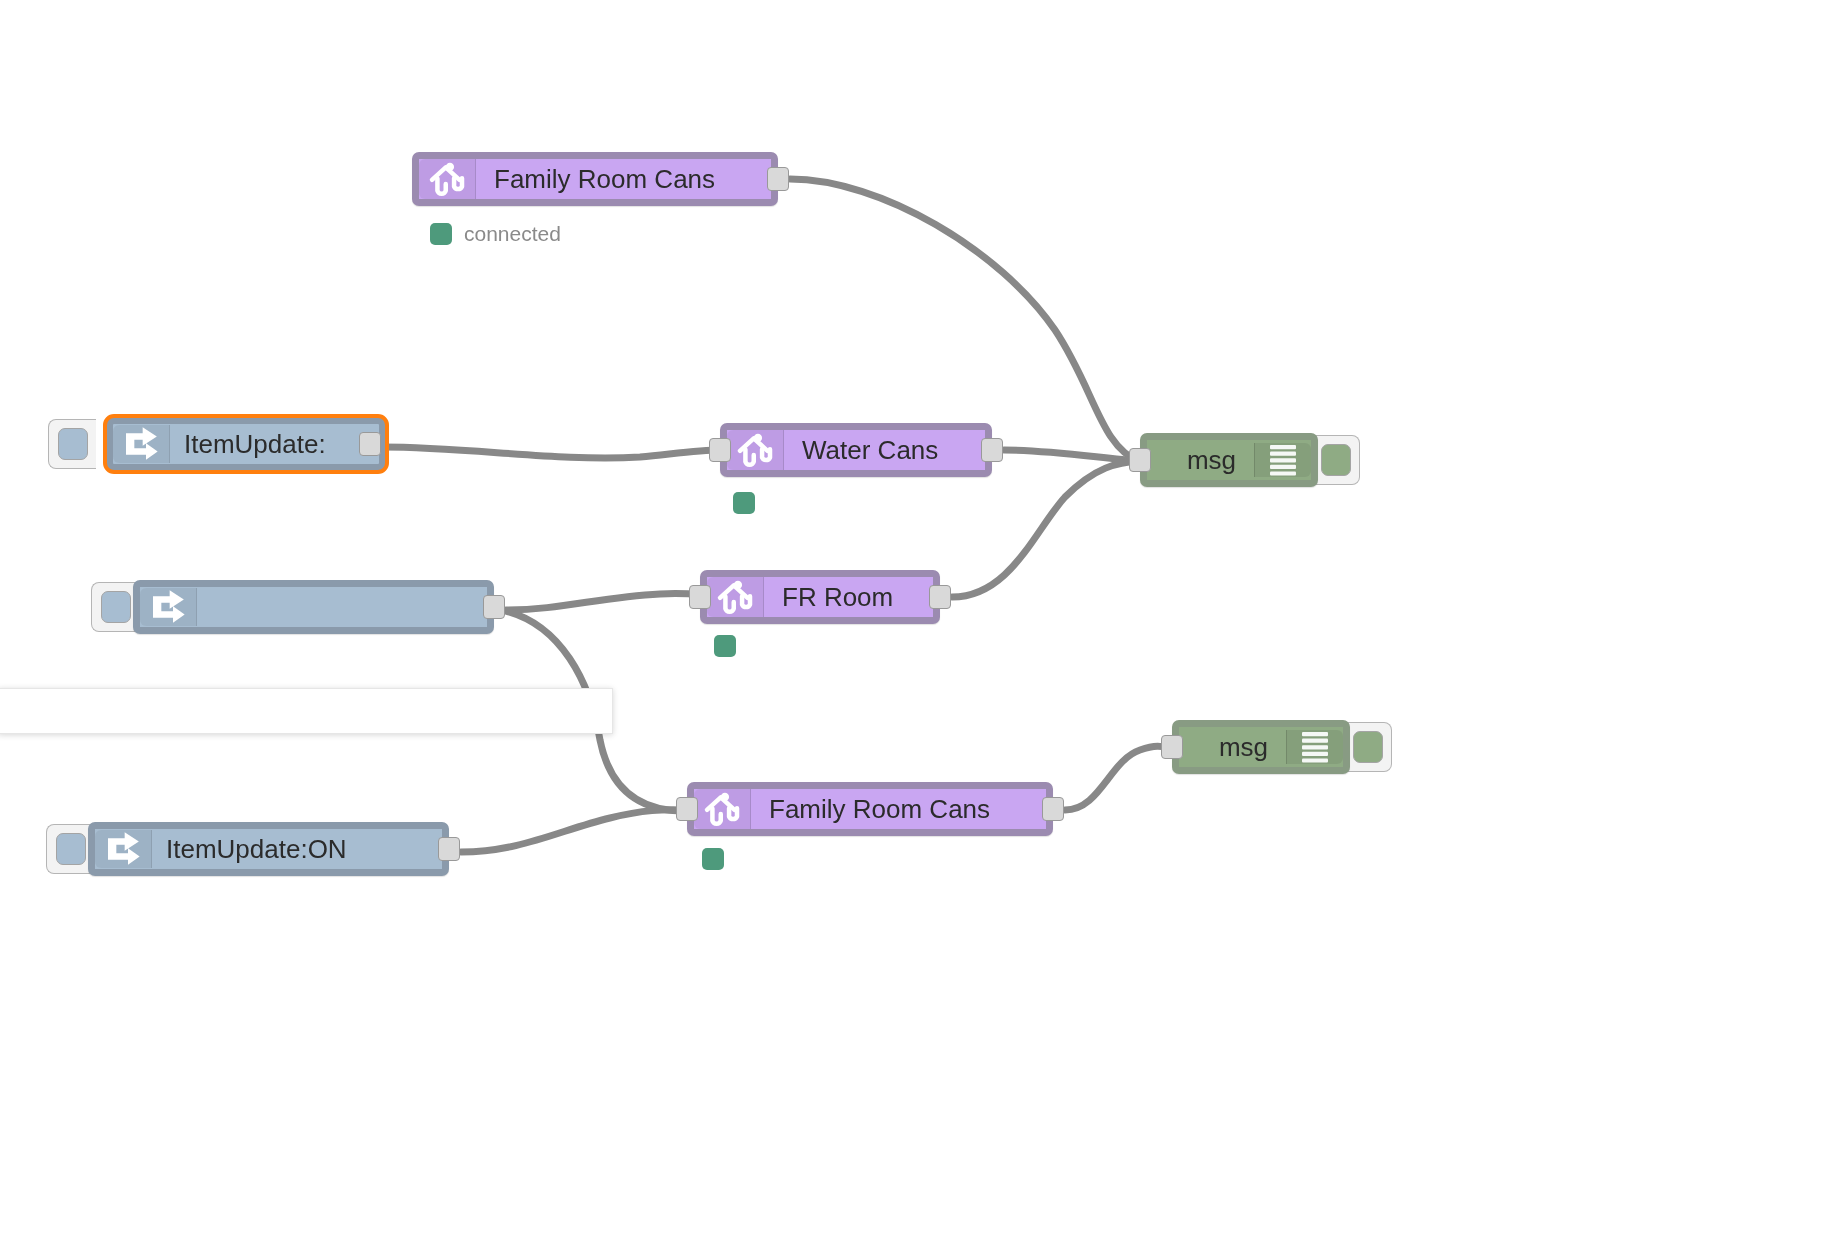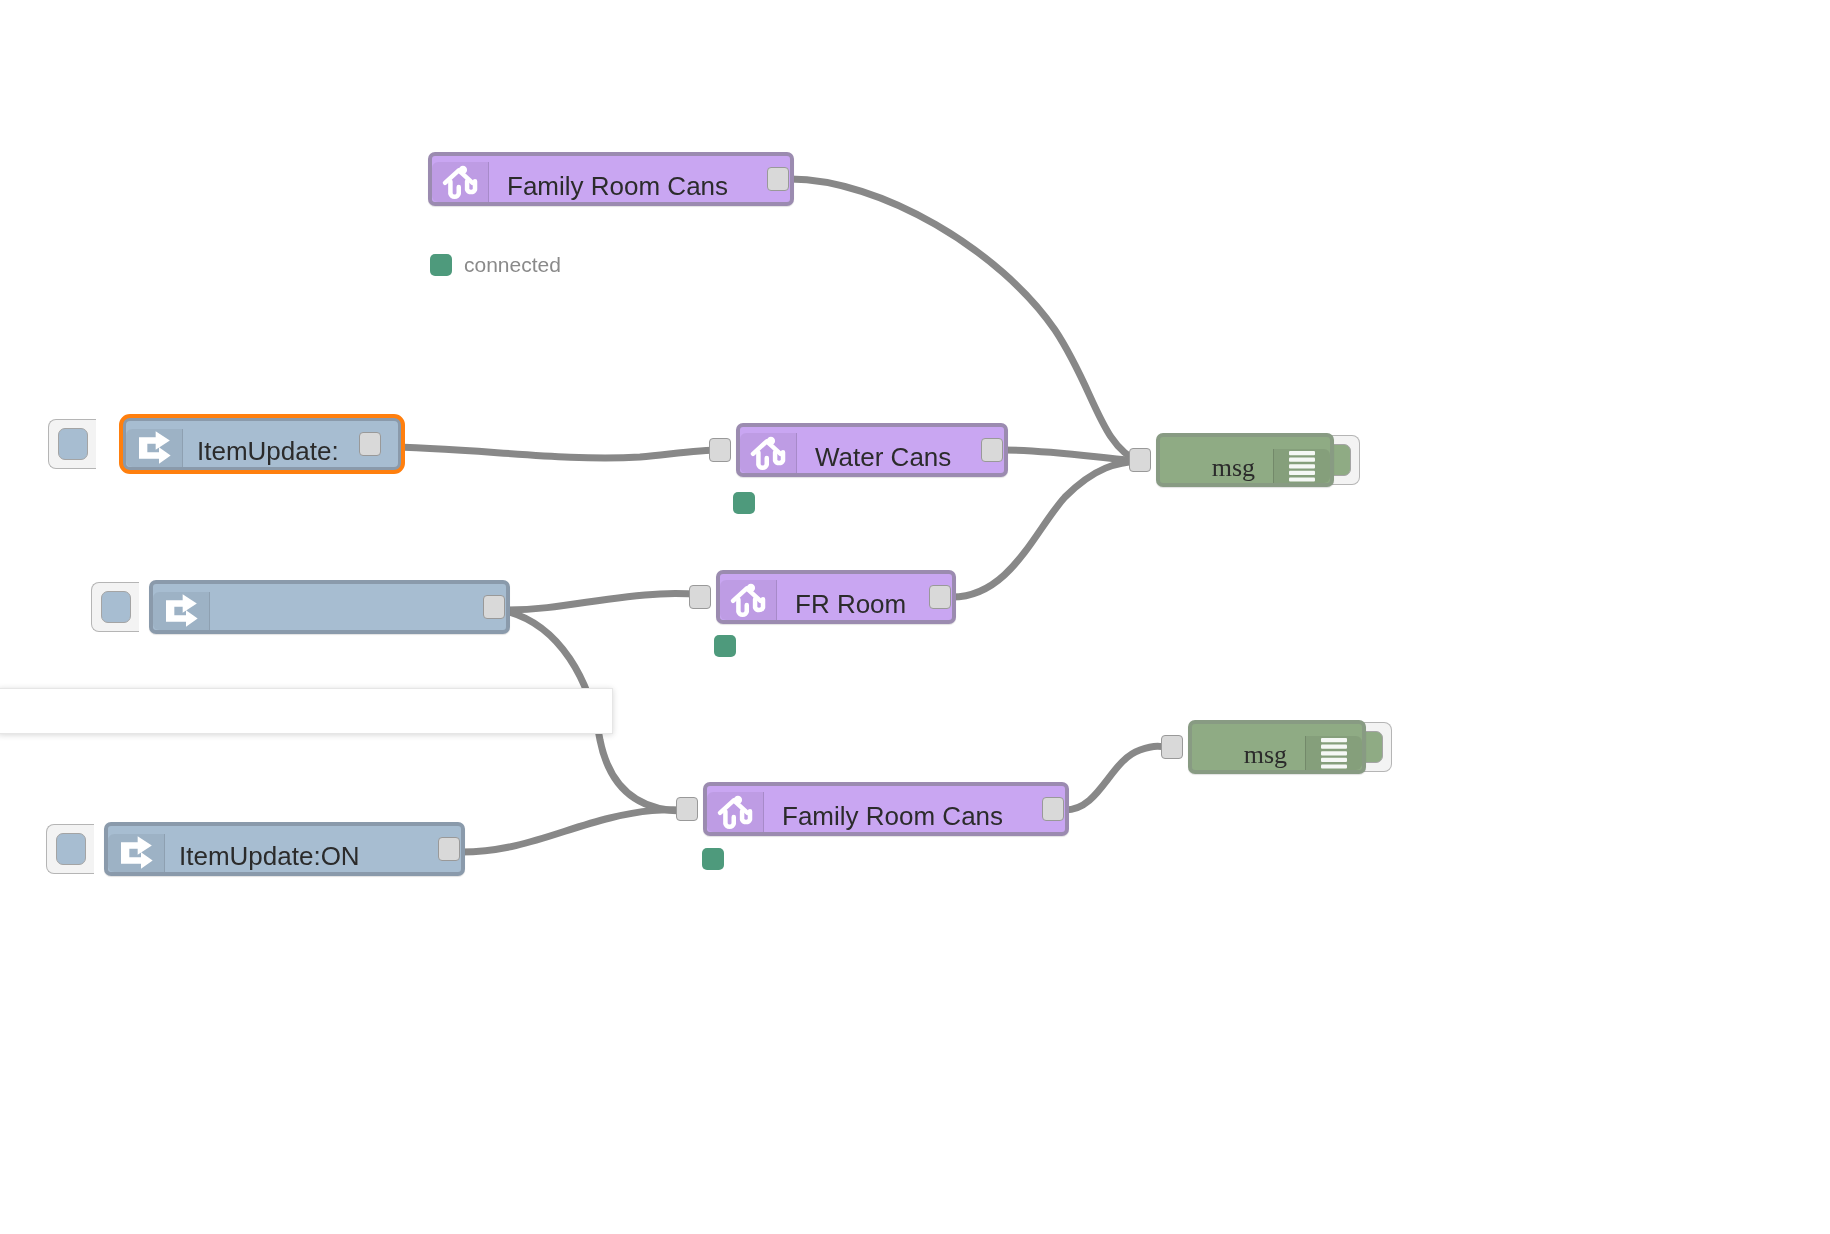--- a/index.html
+++ b/index.html
@@ -42,27 +42,26 @@
     border: 1px solid #e6e6e6;
     border-left: none;
     box-shadow: 0 1px 6px rgba(0,0,0,0.16);
     z-index: 2;
   }
 
   
   .node {
     position: absolute;
     display: flex;
-    align-items: flex-end;
+    align-items: center;
     border-radius: 7px;
-    border: 4px solid #ef4444;
+    border: 7px solid #ef4444;
     box-sizing: border-box;
     z-index: 5;
     box-shadow: 0 1px 1px rgba(0,0,0,0.12);
-    margin-left: 16px;
   }
   .node.selected {
     outline: 4px solid #ff7f0e;
     outline-offset: -1px;
     border-radius: 8px;
     border-color: #ff7f0e;
   }
   .node .icon-cell {
     width: 56px;
     flex: 0 0 56px;
@@ -101,21 +100,20 @@
     background: rgba(0,0,0,0.055);
     border-right: 1px solid rgba(0,0,0,0.10);
   }
   .node.ev .label-cell { padding-left: 14px; }
 
   
   .node.dbg {
     background: #8fab84;
     border-color: #889b83;
     justify-content: flex-end;
-    font-family: Liberation Serif, serif;
   }
   .node.dbg .label-cell {
     justify-content: flex-end;
     padding-right: 18px;
     flex: 1 1 auto;
   }
   .node.dbg .icon-cell {
     width: 56px;
     flex: 0 0 56px;
     background: rgba(0,0,0,0.065);
@@ -214,21 +212,21 @@
           <svg class="oh-ico" viewBox="0 0 48 48" xmlns="http://www.w3.org/2000/svg">
             <circle cx="27.5" cy="9.5" r="5" fill="#ffffff"></circle>
             <path d="M6 25 L22.5 10 L39 25" fill="none" stroke="#ffffff" stroke-width="5.4" stroke-linecap="round" stroke-linejoin="round"></path>
             <path d="M12.5 23.5 L12.5 38 A5.2 5.2 0 0 0 22.5 38 L22.5 30" fill="none" stroke="#ffffff" stroke-width="5.4" stroke-linecap="round" stroke-linejoin="round"></path>
             <path d="M32.5 23 L32.5 33 A5.2 5.2 0 0 0 42 33 L42 23" fill="none" stroke="#ffffff" stroke-width="5.4" stroke-linecap="round" stroke-linejoin="round"></path>
           </svg>
         </div>
         <div class="label-cell">Family Room Cans</div>
       </div>
       <div class="port" style="left: 767px; top: 167px;"></div>
-      <div class="status" style="left: 430px; top: 222px; margin-top: 31px;">
+      <div class="status" style="left: 430px; top: 222px;">
         <span class="dot" style="background: rgb(78, 154, 124);"></span>
         <span class="stext">connected</span>
       </div>
       <div class="node-btn left ev-btn" style="top: 419px; left: 48px;">
         <span class="knob"></span>
       </div>
       <div class="node ev selected" style="left: 106px; top: 417px; width: 280px; height: 54px;">
         <div class="icon-cell">
           <svg class="arr-ico" viewBox="0 0 48 44" xmlns="http://www.w3.org/2000/svg">
             <path d="M6 9 L26 9 L26 2 L43 13 L26 24 L26 17 L16 17 L16 27 L30 27 L30 21 L44 31 L30 41 L30 35 L6 35 Z" fill="#ffffff"></path>

